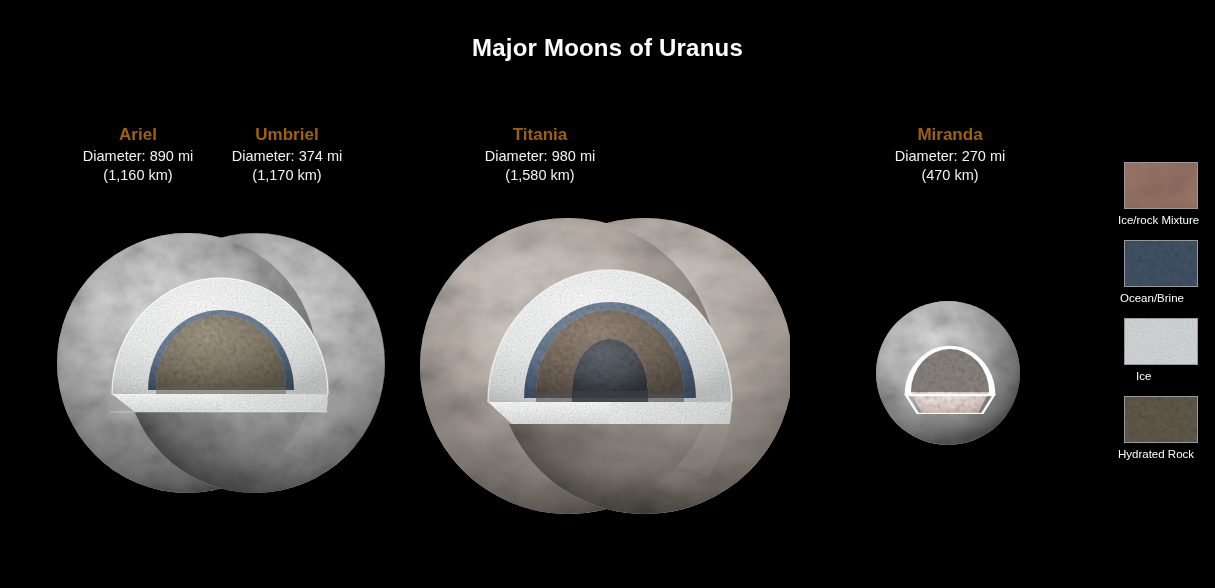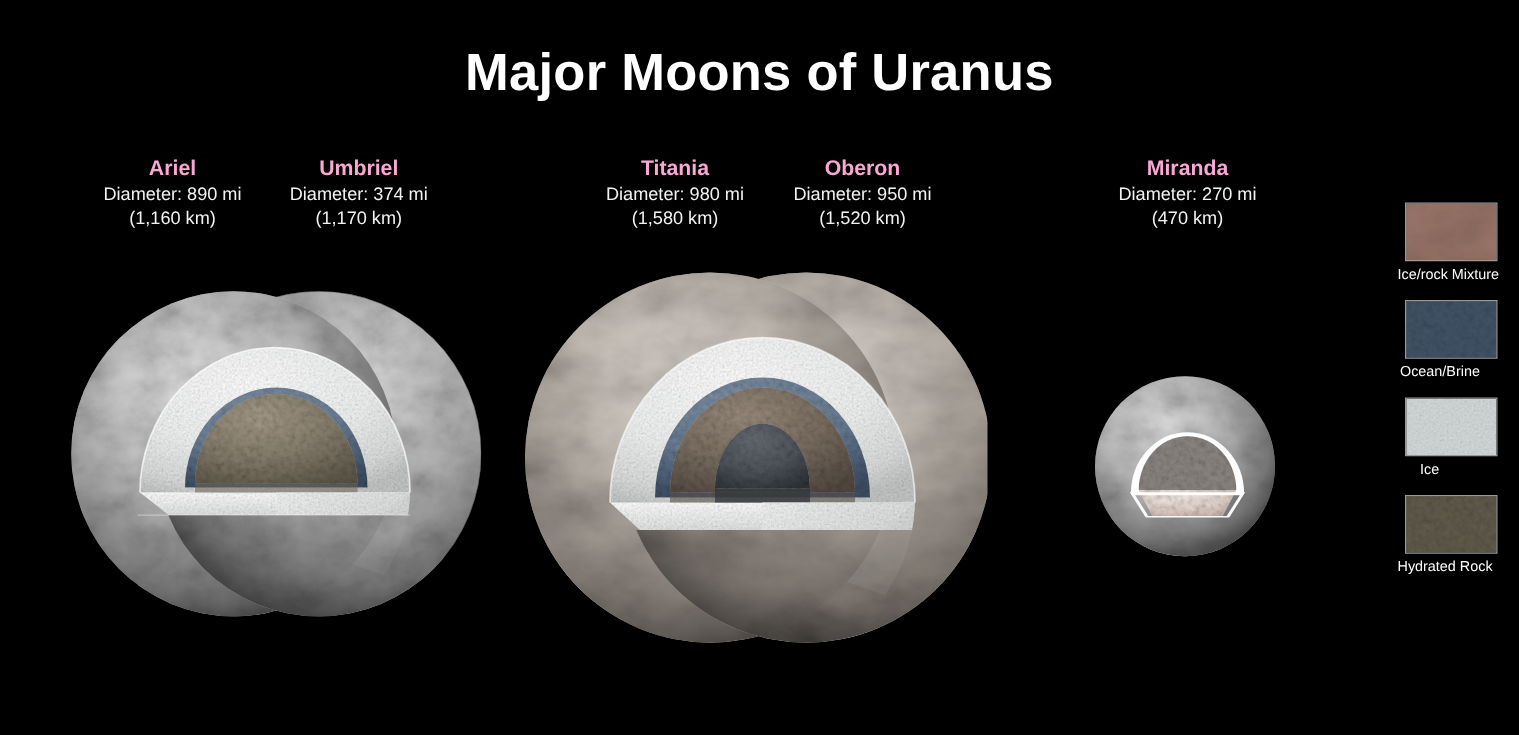--- a/index.html
+++ b/index.html
@@ -24,36 +24,36 @@
     background: #000000;
   }
 
   
   #title {
     position: absolute;
     left: 0;
     top: 34px;
     width: 1215px;
     text-align: center;
-    font-size: 42px;
+    font-size: 24px;
     font-weight: bold;
     letter-spacing: 0.2px;
     color: #ffffff;
   }
 
   
   .moon-label {
     position: absolute;
     text-align: center;
     line-height: 1.26;
   }
   .moon-label .name {
     font-size: 17px;
     font-weight: bold;
-    color: #f9a8d4;
+    color: #a16207;
     display: block;
     margin-bottom: 2px;
   }
   .moon-label .dia-mi,
   .moon-label .dia-km {
     font-size: 14.5px;
     font-weight: normal;
     color: #f2f2f2;
     display: block;
   }
@@ -244,25 +244,20 @@
     <span class="dia-mi">Diameter: 374 mi</span>
     <span class="dia-km">(1,170 km)</span>
   </div>
 
   <div class="moon-label" style="left:460px; top:124px; width:160px;">
     <span class="name">Titania</span>
     <span class="dia-mi">Diameter: 980 mi</span>
     <span class="dia-km">(1,580 km)</span>
   </div>
 
-  <div class="moon-label" style="left:610px; top:124px; width:160px;">
-    <span class="name">Oberon</span>
-    <span class="dia-mi">Diameter: 950 mi</span>
-    <span class="dia-km">(1,520 km)</span>
-  </div>
 
   <div class="moon-label" style="left:870px; top:124px; width:160px;">
     <span class="name">Miranda</span>
     <span class="dia-mi">Diameter: 270 mi</span>
     <span class="dia-km">(470 km)</span>
   </div>
 
   <div class="moon-group" style="left:55px; top:198px;">
     <svg width="330" height="330" viewBox="0 0 330 330">
 

